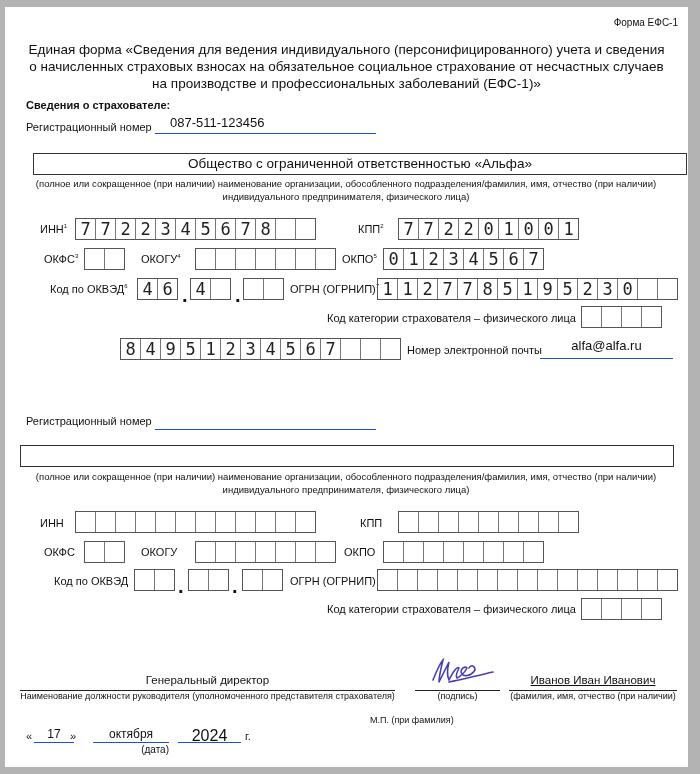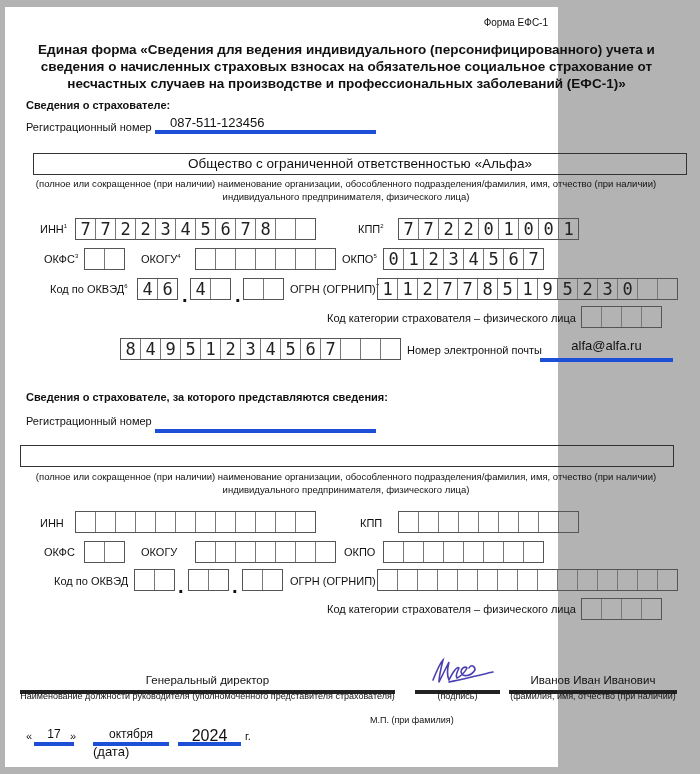--- a/index.html
+++ b/index.html
@@ -1,23 +1,23 @@
 <!DOCTYPE html>
 <html><head>
 <meta charset="utf-8">
 <style>
   html, body { margin: 0; padding: 0; }
   body { width: 700px; height: 774px; background: #b3b3b3; position: relative; overflow: hidden; font-family: "Liberation Sans", sans-serif; color: #111; }
-  .page { position: absolute; left: 5px; top: 7px; width: 553px; height: 760px; background: #fff; }
+  .page { position: absolute; left: 5px; top: 7px; width: 683px; height: 760px; background: #fff; }
   .abs { position: absolute; white-space: nowrap; }
   .t-small { font-size: 10px; }
   .t-label { font-size: 11px; }
   .t-bold { font-weight: bold; }
-  .title { position: absolute; left: 0; width: 683px; top: 34px; text-align: center; font-size: 13.5px; font-weight: bold; line-height: 17px; }
-  .uline { position: absolute; border-bottom: 4px solid #1d4ed8; text-align: center; font-size: 13px; }
+  .title { position: absolute; left: 0; width: 683px; top: 34px; text-align: center; font-size: 13.5px; font-weight: normal; line-height: 17px; }
+  .uline { position: absolute; border-bottom: 1px solid #1d4ed8; text-align: center; font-size: 13px; }
   .namebox { position: absolute; border: 1px solid #333; text-align: center; font-size: 13.5px; line-height: 20px; }
   .cells { position: absolute; display: flex; border: 1px solid #555; }
   .cell { width: 19px; height: 20px; border-right: 1px solid #777; font-family: "DejaVu Sans Mono", monospace; font-size: 17px; line-height: 20px; text-align: center; color: #222; }
   .cell:last-child { border-right: none; }
   .dot { position: absolute; font-size: 20px; font-weight: bold; line-height: 10px; }
   sup { font-size: 6px; vertical-align: super; }
   .sig { position: absolute; }
 </style>
 </head>
 <body>
@@ -151,21 +151,20 @@
       <div class="cell">6</div>
       <div class="cell">7</div>
       <div class="cell"></div>
       <div class="cell"></div>
       <div class="cell"></div>
     </div>
 
   <div class="abs t-label" style="left:402px; top:337px;">Номер электронной почты</div>
   <div class="uline" style="left:535px; top:331px; width:133px; height:20px;">alfa@alfa.ru</div>
 
-  <div class="abs t-label t-bold" style="left:21px; top:384px;">Сведения о страхователе, за которого представляются сведения:</div>
   <div class="abs t-label" style="left:21px; top:408px;">Регистрационный номер</div>
   <div class="uline" style="left:150px; top:403px; width:221px; height:19px;"></div>
 
   <div class="namebox" style="left:15px; top:438px; width:652px; height:20px;"></div>
   <div class="abs t-small" style="left:15px; top:463px; width:652px; text-align:center; white-space:normal; line-height:13px; font-size:9.5px;">(полное или сокращенное (при наличии) наименование организации, обособленного подразделения/фамилия, имя, отчество (при наличии) индивидуального предпринимателя, физического лица)</div>
 
   <div class="abs t-label" style="left:35px; top:510px;">ИНН</div>
   <div class="cells" style="left:70px; top:504px;">
       <div class="cell"></div>
       <div class="cell"></div>
@@ -269,25 +268,25 @@
   <div class="uline" style="left:15px; top:667px; width:375px; height:16px; font-size:11.5px; border-bottom-color:#222;">Генеральный директор</div>
   <div class="abs" style="left:15px; top:684px; width:375px; text-align:center; font-size:9px;">Наименование должности руководителя  (уполномоченного представителя страхователя)</div>
 
   <div class="uline" style="left:410px; top:667px; width:85px; height:16px; border-bottom-color:#222;">
     <svg class="sig" width="80" height="34" viewBox="0 0 80 34" style="left:12px; top:-18px;">
       <path d="M6 24 C10 14 14 6 16 4 C14 12 12 20 12 26 C16 18 20 10 22 6 C20 14 20 20 22 24 C26 16 30 10 32 12 C30 16 28 20 30 22 C34 20 38 16 40 12 C38 10 34 12 34 16 C36 22 44 20 48 14 C48 10 44 8 42 12 M22 26 C34 24 48 20 66 16" fill="none" stroke="#4a3fb0" stroke-width="1.6" stroke-linecap="round"></path>
     </svg>
   </div>
   <div class="abs" style="left:410px; top:684px; width:85px; text-align:center; font-size:9px;">(подпись)</div>
 
-  <div class="uline" style="left:504px; top:667px; width:168px; height:16px; font-size:11.5px; border-bottom-color:#222;">Иванов Иван Иванович</div>
+  <div class="uline" style="left:504px; top:667px; width:168px; height:16px; font-size:11.5px; border-bottom-color:#222;text-decoration:underline;">Иванов Иван Иванович</div>
   <div class="abs" style="left:504px; top:684px; width:168px; text-align:center; font-size:9px;">(фамилия, имя, отчество (при наличии)</div>
 
   <div class="abs" style="left:365px; top:708px; font-size:9px;">М.П. (при фамилия)</div>
 
   <div class="abs t-label" style="left:21px; top:723px;">«</div>
   <div class="uline" style="left:29px; top:720px; width:40px; height:15px; font-size:12px;">17</div>
   <div class="abs t-label" style="left:65px; top:723px;">»</div>
   <div class="uline" style="left:88px; top:720px; width:76px; height:15px; font-size:12px;">октября</div>
-  <div class="abs" style="left:88px; top:737px; width:76px; text-align:left; font-size:13px;">(дата)</div>
+  <div class="abs" style="left:88px; top:737px; width:76px; text-align:right; font-size:10px;">(дата)</div>
   <div class="uline" style="left:173px; top:720px; width:63px; height:15px; font-size:16px;">2024</div>
   <div class="abs t-label" style="left:240px; top:723px;">г.</div>
 </div>
 
 </body></html>

